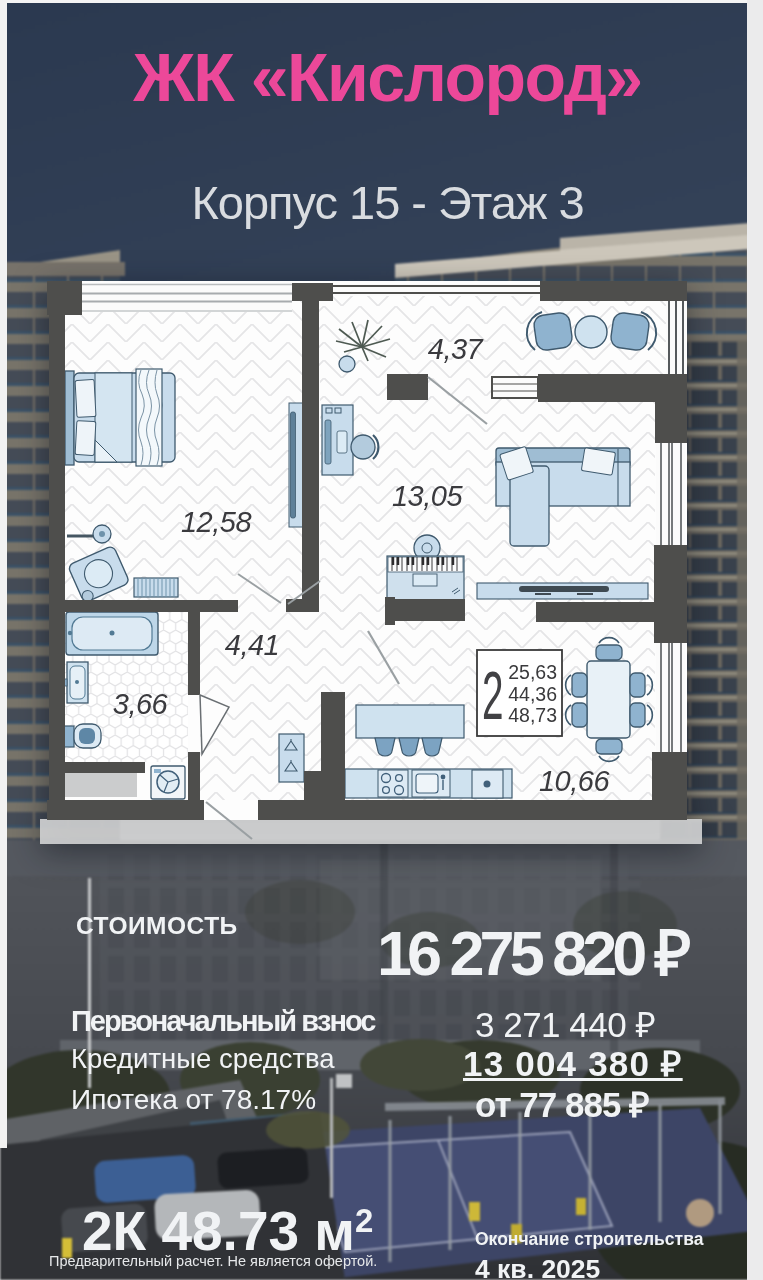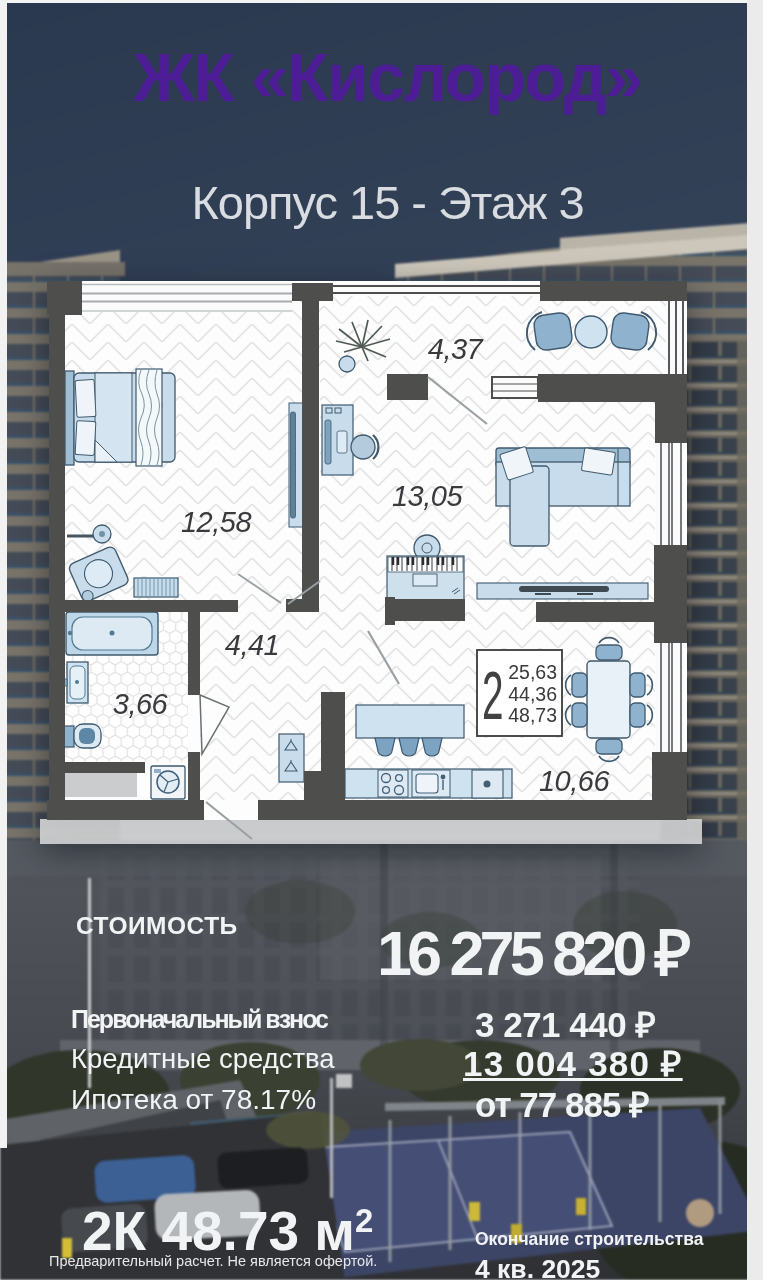--- a/index.html
+++ b/index.html
@@ -110,21 +110,21 @@
   <rect x="385" y="1100" width="340" height="8" fill="#878d93" opacity="0.9" transform="rotate(-1 550 1104)"></rect>
 
   <rect x="469" y="1202" width="11" height="19" fill="#cdb838"></rect>
   <rect x="511" y="1224" width="11" height="19" fill="#c0ac30"></rect>
   <rect x="576" y="1198" width="10" height="17" fill="#c6b133"></rect>
   <rect x="62" y="1238" width="10" height="20" fill="#d4be37"></rect>
 
   <circle cx="700" cy="1213" r="14" fill="#b09a80"></circle>
 </svg>
 
-<div class="txt" style="left:12px;top:38px;width:751px;text-align:center;font-size:68px;font-weight:bold;letter-spacing:-1.5px;color:#4c1d95;">ЖК «Кислород»</div>
+<div class="txt" style="left:12px;top:38px;width:751px;text-align:center;font-size:68px;font-weight:bold;letter-spacing:-1.5px;color:#ec4899;">ЖК «Кислород»</div>
 
 <div class="txt" style="left:12px;top:175px;width:751px;text-align:center;font-size:47px;letter-spacing:-1px;color:#d9dce0;">Корпус 15 - Этаж 3</div>
 
 <svg class="abs" id="plan" style="left:0;top:0;filter:drop-shadow(0 8px 16px rgba(8,12,20,0.5));" width="763" height="1280" viewBox="0 0 763 1280">
   <defs>
     <pattern id="hb" width="36" height="18" patternUnits="userSpaceOnUse">
       <path d="M-1,-1 L19,19 M17,19 L37,-1" fill="none" stroke="#e5e5e7" stroke-width="1.8"></path>
     </pattern>
     <pattern id="hex" width="12.12" height="21" patternUnits="userSpaceOnUse">
       <path d="M6.06,0 L12.12,3.5 L12.12,10.5 L6.06,14 L0,10.5 L0,3.5 Z M6.06,14 L6.06,21" fill="none" stroke="#e2e2e4" stroke-width="1.2"></path>
@@ -455,27 +455,27 @@
       <text x="557" y="700.5">44,36</text>
       <text x="557" y="722">48,73</text>
     </g>
   </g>
 </svg>
 
 <div class="txt" style="left:76px;top:912px;font-size:24.5px;font-weight:bold;letter-spacing:0.5px;">СТОИМОСТЬ</div>
 
 <div class="txt" style="left:377px;top:908px;font-size:63px;font-weight:bold;letter-spacing:-5px;">16 275 820 ₽</div>
 
-<div class="txt" style="left:71px;top:1005px;font-size:25px;font-weight:bold;letter-spacing:-2px;">Первоначальный взнос</div>
+<div class="txt" style="left:71px;top:1005px;font-size:29px;font-weight:bold;letter-spacing:-2px;">Первоначальный взнос</div>
 
 <div class="txt" style="left:71px;top:1043px;font-size:27.5px;">Кредитные средства</div>
 
 <div class="txt" style="left:71px;top:1084px;font-size:28px;">Ипотека от 78.17%</div>
 
-<div class="txt" style="left:475px;top:1000px;font-size:35px;font-weight:bold;letter-spacing:-0.5px;">3 271 440 ₽</div>
+<div class="txt" style="left:475px;top:1000px;font-size:35px;font-weight:normal;letter-spacing:-0.5px;">3 271 440 ₽</div>
 
 <div class="txt" style="left:463px;top:1039px;font-size:35px;font-weight:bold;letter-spacing:1.2px;text-decoration:underline;">13 004 380 ₽</div>
 
 <div class="txt" style="left:475px;top:1080px;font-size:35px;font-weight:bold;letter-spacing:-1px;">от 77 885 ₽</div>
 
 <div class="txt" style="left:82px;top:1199px;font-size:55px;font-weight:bold;">2К 48.73 м<span style="font-size:33px;vertical-align:18px;">2</span></div>
 
 <div class="txt" style="left:49px;top:1253px;font-size:14.5px;color:#e6e8ea;">Предварительный расчет. Не является офертой.</div>
 
 <div class="txt" style="left:475px;top:1229px;font-size:17.5px;font-weight:bold;">Окончание строительства</div>

